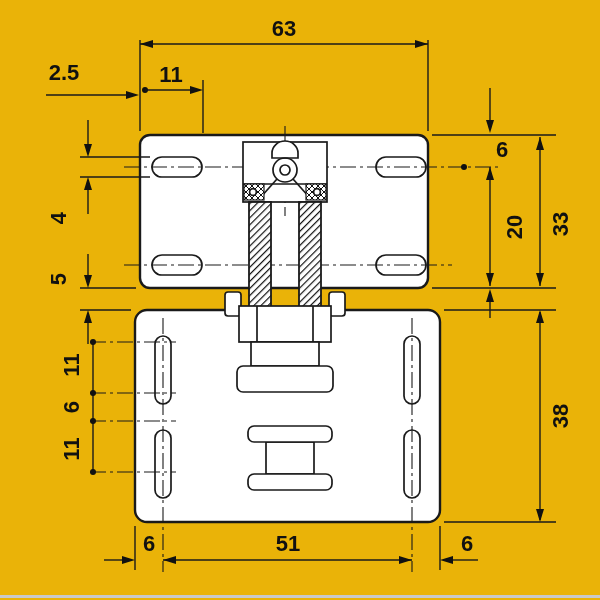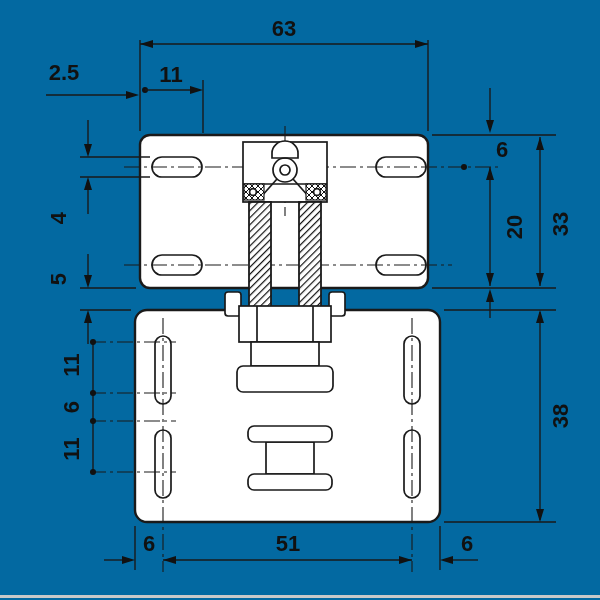--- a/index.html
+++ b/index.html
@@ -1,16 +1,16 @@
 <!DOCTYPE html>
 <html><head>
 <meta charset="utf-8">
 <style>
   html,body{margin:0;padding:0;background:#ffffff;}
-  .stage{position:relative;width:600px;height:600px;background:#0369a1;overflow:hidden;
+  .stage{position:relative;width:600px;height:600px;background:#eab308;overflow:hidden;
          font-family:"Liberation Sans",sans-serif;}
   svg{display:block;}
   
   .p  {stroke:#1a1a1a;stroke-width:2.4;fill:#ffffff;stroke-linejoin:round;}
   .d  {stroke:#1a1a1a;stroke-width:1.7;fill:#ffffff;}
   .dn {stroke:#1a1a1a;stroke-width:1.7;fill:none;}
   
   .dl {stroke:#1a1a1a;stroke-width:1.4;fill:none;}
   .cl {stroke:#1a1a1a;stroke-width:1.1;fill:none;stroke-dasharray:16 4 3 4;}
   .ah {fill:#111111;stroke:none;}

